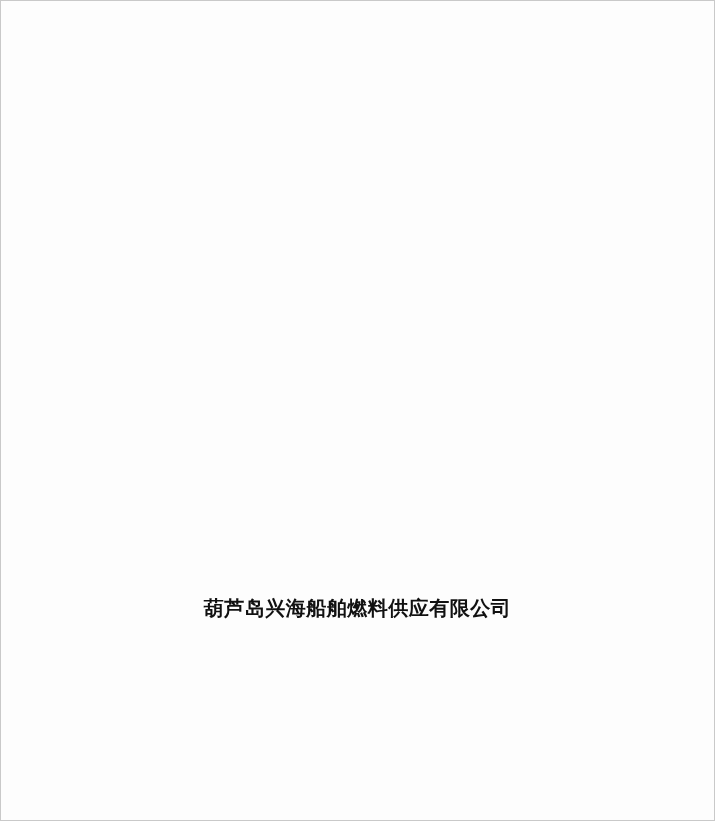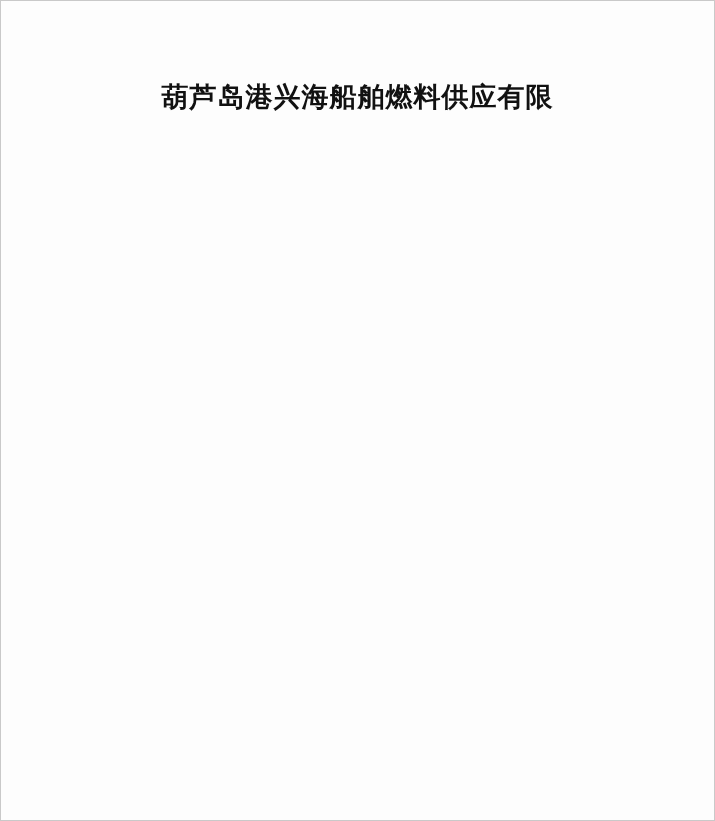--- a/index.html
+++ b/index.html
@@ -57,18 +57,20 @@
     white-space: nowrap;
   }
 </style>
 </head>
 <body>
 
 <div class="page">
   <div class="doc-body">
 
     <div class="title-block">
-      <div class="title-line">葫芦岛港兴海船舶燃料供应有限</div>
     </div>
 
+    <div class="footer-block">
+      <div class="footer-line">葫芦岛兴海船舶燃料供应有限公司</div>
+    </div>
 
   </div>
 </div>
 
 </body></html>

